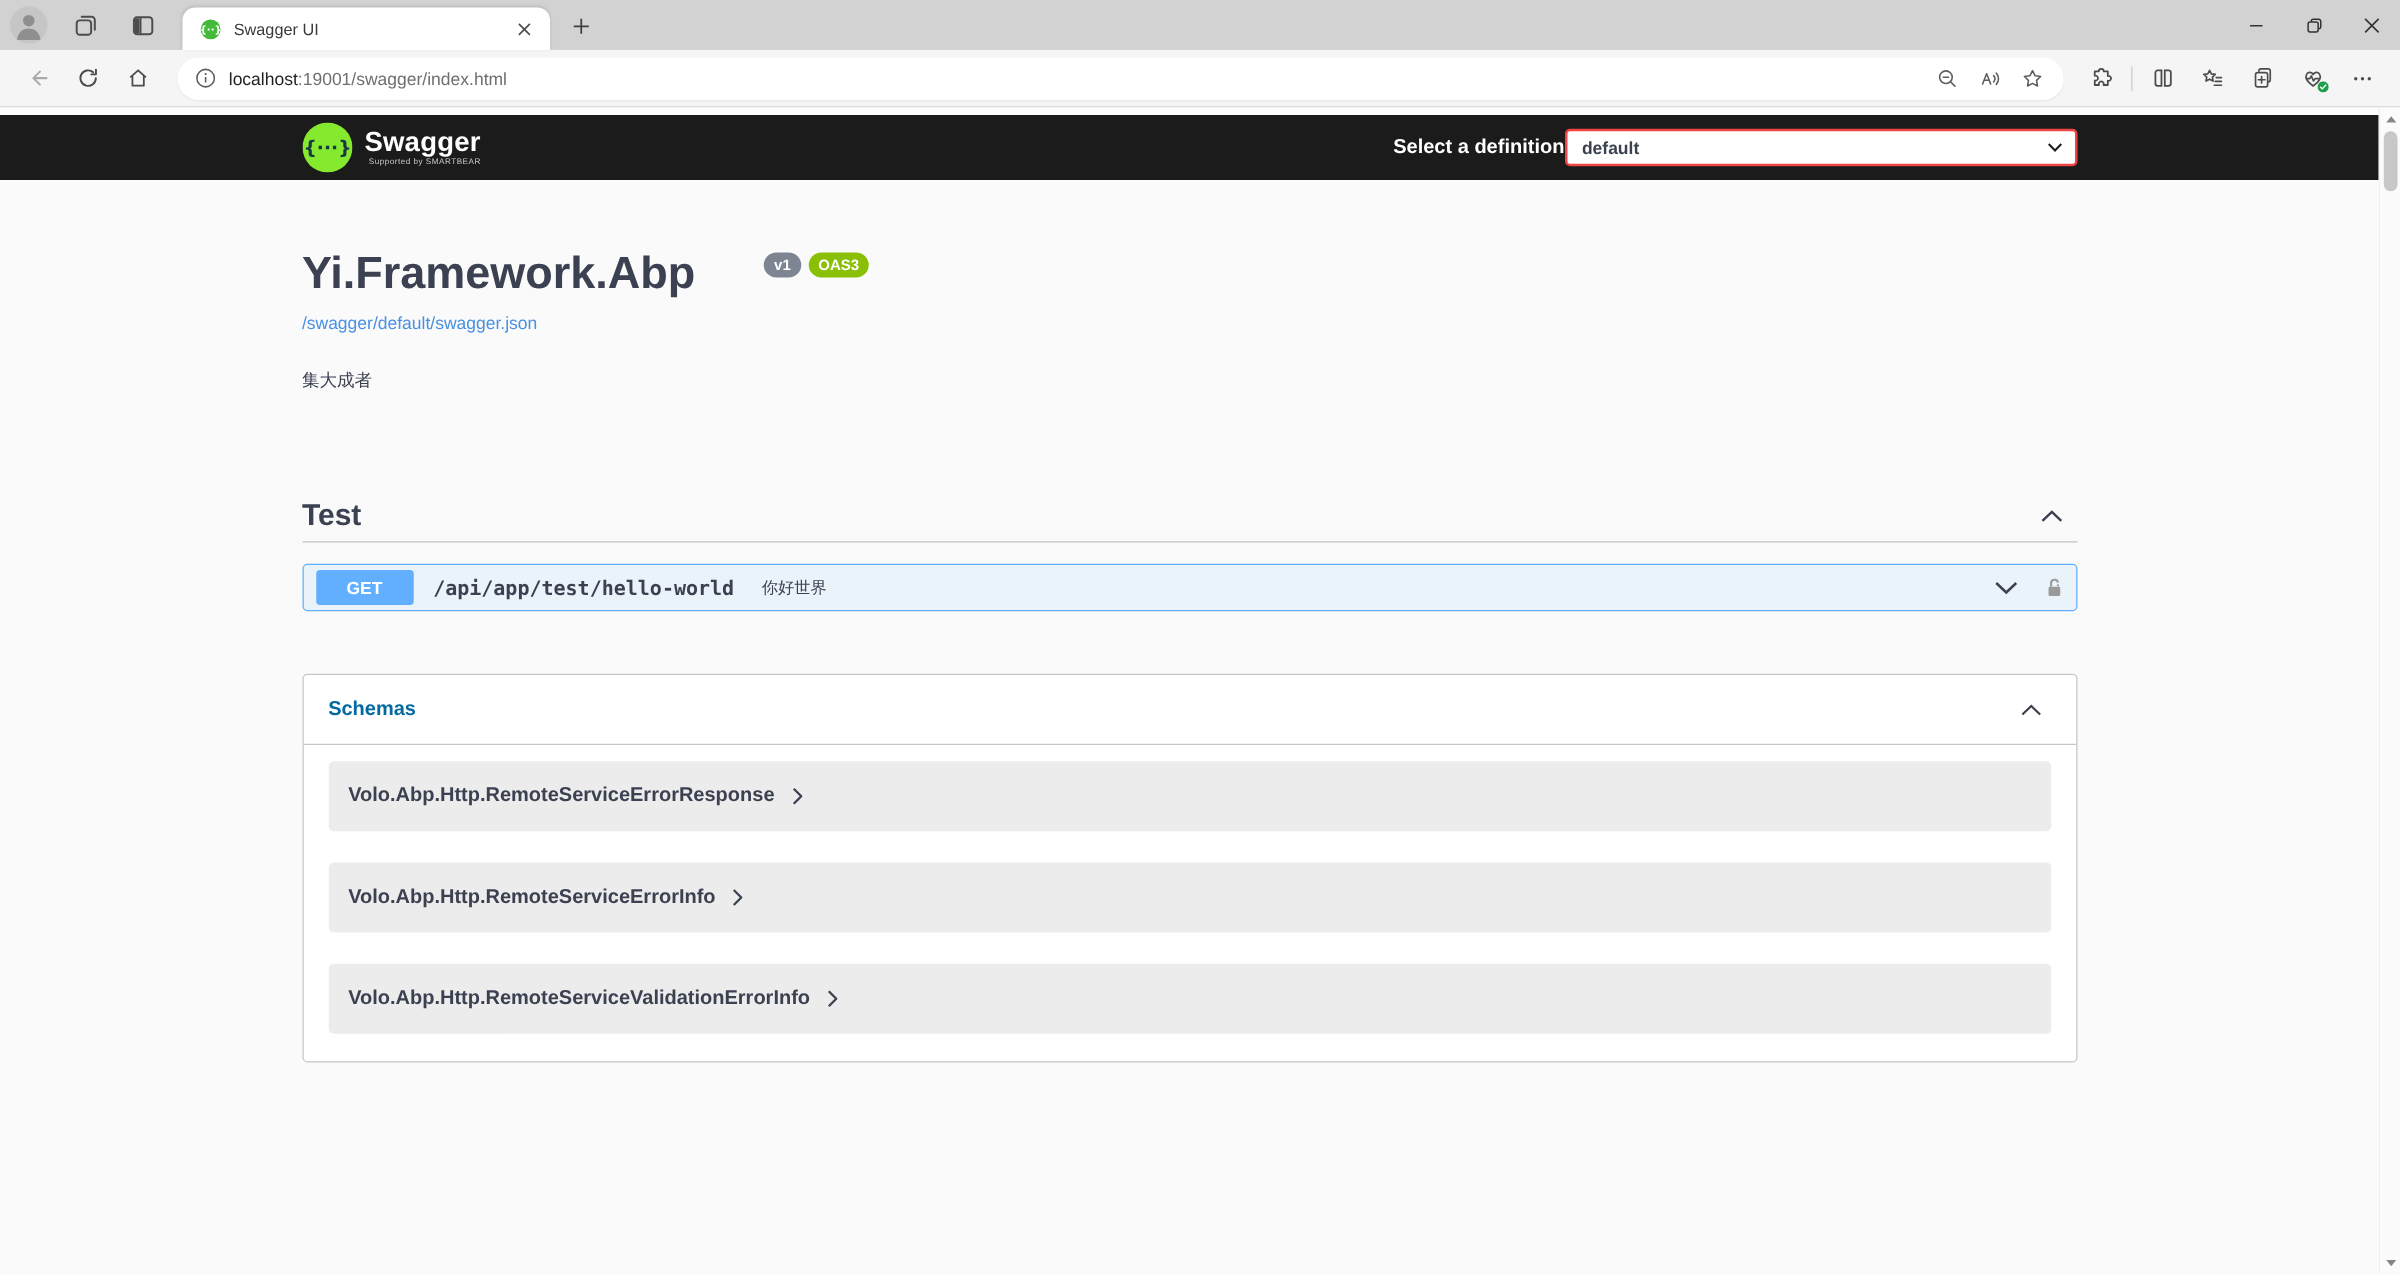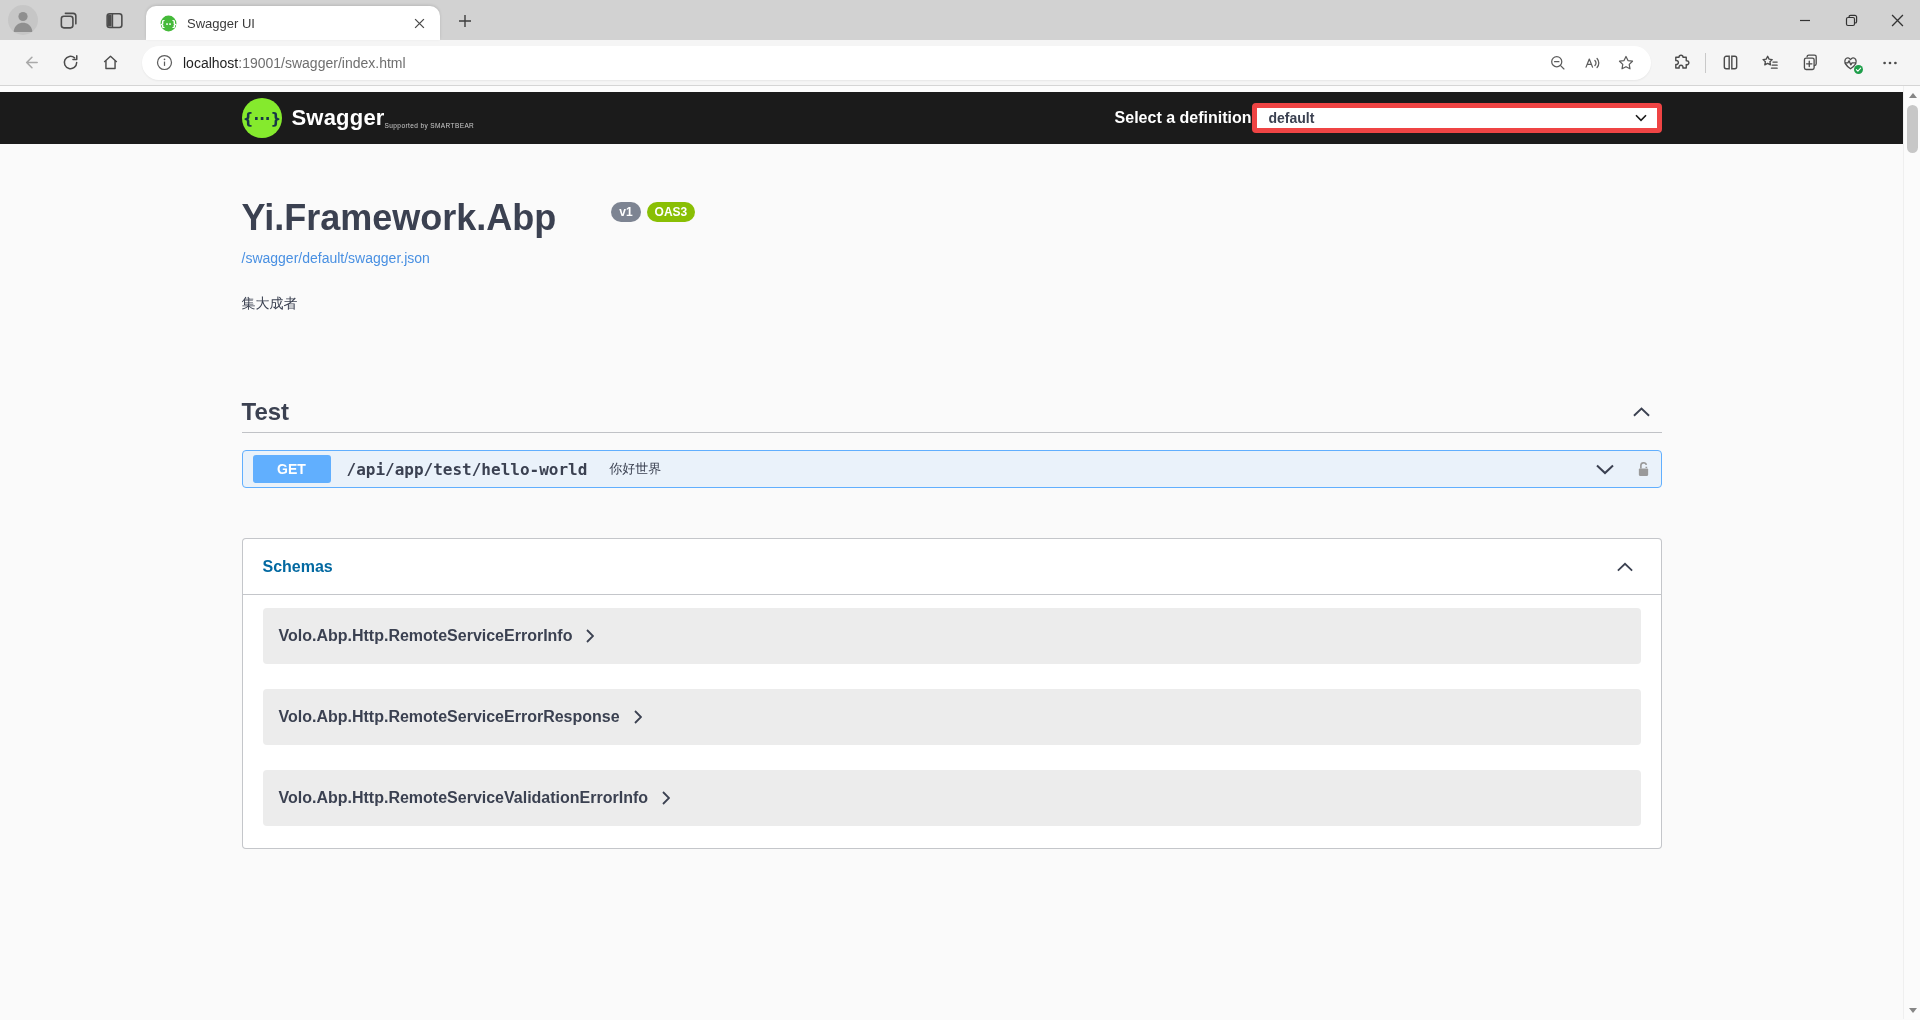--- a/index.html
+++ b/index.html
@@ -36,26 +36,26 @@
   
   .page { position:relative; height:933px; background:#fafafa; overflow:hidden; }
   .page-inner { margin-right:17px; height:100%; }
   .page-gap { height:6px; background:#fcfcfc; }
 
   .wrapper { max-width:1460px; margin:0 auto; padding:0 20px; }
 
   .sw-topbar { background:#1b1b1b; height:52px; }
   .sw-topbar .wrapper { height:100%; display:flex; align-items:center; justify-content:space-between; }
   .sw-logo { display:flex; align-items:center; gap:10px; }
-  .sw-logo-text { display:flex; flex-direction:row; line-height:1;align-items:center; }
+  .sw-logo-text { display:flex; flex-direction:column; line-height:1;align-items:center; }
   .sw-wordmark { color:#ffffff; font-size:22px; font-weight:700; letter-spacing:.2px; }
   .sw-tagline { color:#ffffff; opacity:.75; font-size:6.5px; margin-top:2px; letter-spacing:.4px; align-self:flex-end; }
   .sw-def { display:flex; align-items:center; }
   .sw-def-label { color:#ffffff; font-size:16px; font-weight:700; }
-  .sw-select { width:410px; height:30px; background:#ffffff; border:5px solid #ef4444; border-radius:4px;
+  .sw-select { width:410px; height:30px; background:#ffffff; border:2px solid #ef4444; border-radius:4px;
                display:flex; align-items:center; padding:0 12px; position:relative; }
   .sw-select-value { font-size:14px; font-weight:700; color:#3b4151; }
   .sw-select-chevron { position:absolute; right:10px; top:50%; transform:translateY(-50%); display:flex; }
 
   .info-section { padding:56px 0 54px; }
   .info-title-row { display:flex; align-items:flex-start;gap:43px; }
   .api-title { font-size:36px; font-weight:700; color:#3b4151; line-height:1; font-family:"Liberation Sans", sans-serif; }
   .badges { display:flex; gap:6px; margin:2px 0 0 12px; }
   .pill { border-radius:57px; color:#ffffff; font-size:12px; font-weight:700; padding:4px 8px; line-height:1; }
   .pill-version { background:#7d8492; }
@@ -348,29 +348,29 @@
           <button class="chev-btn">
             <span>
               <svg width="16" height="10" viewBox="0 0 18 10" fill="none" stroke="#3b4151" stroke-width="2">
                   <path d="M1 9 L9 1.4 L17 9"></path>
                 </svg>
             </span>
           </button>
         </div>
         <div class="models-body">
           <div class="model-row">
-            <span class="model-name">Volo.Abp.Http.RemoteServiceErrorInfo</span>
+            <span class="model-name">Volo.Abp.Http.RemoteServiceErrorResponse</span>
             <span class="model-chev">
               <svg width="8" height="14" viewBox="0 0 8 14" fill="none" stroke="#3b4151" stroke-width="1.8">
                   <path d="M1 1 L7 7 L1 13"></path>
                 </svg>
             </span>
           </div>
           <div class="model-row">
-            <span class="model-name">Volo.Abp.Http.RemoteServiceErrorResponse</span>
+            <span class="model-name">Volo.Abp.Http.RemoteServiceErrorInfo</span>
             <span class="model-chev">
               <svg width="8" height="14" viewBox="0 0 8 14" fill="none" stroke="#3b4151" stroke-width="1.8">
                   <path d="M1 1 L7 7 L1 13"></path>
                 </svg>
             </span>
           </div>
           <div class="model-row">
             <span class="model-name">Volo.Abp.Http.RemoteServiceValidationErrorInfo</span>
             <span class="model-chev">
               <svg width="8" height="14" viewBox="0 0 8 14" fill="none" stroke="#3b4151" stroke-width="1.8">

